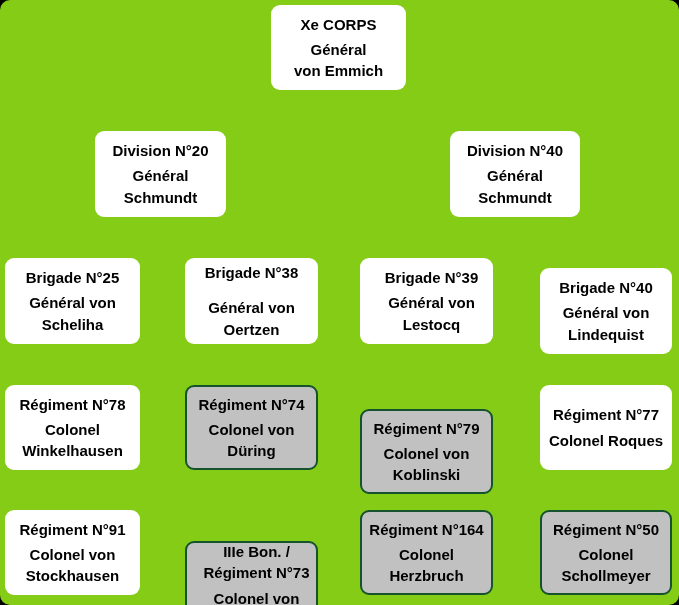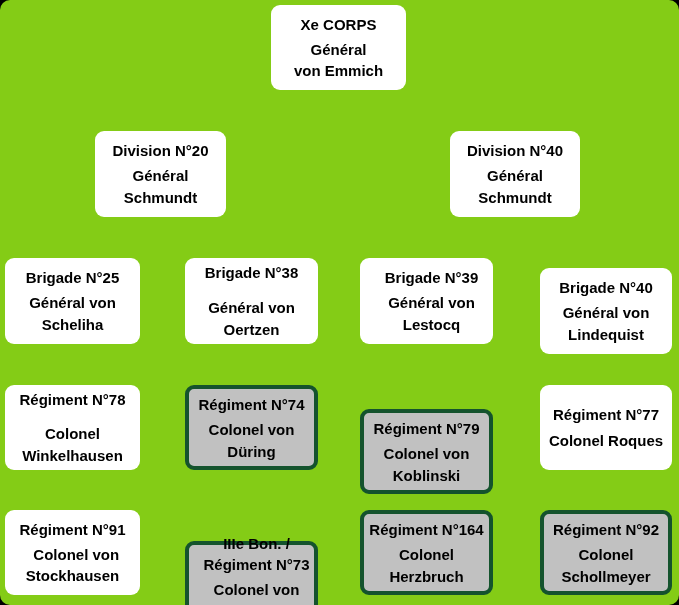--- a/index.html
+++ b/index.html
@@ -27,22 +27,21 @@
     align-items: center;
     justify-content: center;
     text-align: center;
     font-weight: bold;
     font-size: 15px;
     line-height: 1.42;
     padding: 4px 6px;
   }
   .node.gray {
     background: #c1c1c1;
-    border: 4px solid #14532d;
-    justify-content: flex-end;
+    border: 2px solid #14532d;
   }
   .unit {
     margin-bottom: 4px;
   }
   .unit div, .officer div {
     white-space: nowrap;
   }
 </style>
 </head>
 <body>
@@ -112,21 +111,21 @@
   <div class="node white" style="left:540px; top:258px; width:132px; height:86px;margin-top:10px;">
     <div class="unit">
       <div>Brigade N°40</div>
     </div>
     <div class="officer">
       <div>Général von</div>
       <div>Lindequist</div>
     </div>
   </div>
 
-  <div class="node white" style="left:5px; top:385px; width:135px; height:85px;justify-content:space-between;">
+  <div class="node white" style="left:5px; top:385px; width:135px; height:85px;">
     <div class="unit">
       <div>Régiment N°78</div>
     </div>
     <div class="officer">
       <div>Colonel</div>
       <div>Winkelhausen</div>
     </div>
   </div>
 
   <div class="node gray" style="left:185px; top:385px; width:133px; height:85px;">
@@ -151,21 +150,21 @@
 
   <div class="node white" style="left:540px; top:385px; width:132px; height:85px;">
     <div class="unit">
       <div>Régiment N°77</div>
     </div>
     <div class="officer">
       <div>Colonel Roques</div>
     </div>
   </div>
 
-  <div class="node white" style="left:5px; top:510px; width:135px; height:85px;text-align:right;">
+  <div class="node white" style="left:5px; top:510px; width:135px; height:85px;">
     <div class="unit">
       <div>Régiment N°91</div>
     </div>
     <div class="officer">
       <div>Colonel von</div>
       <div>Stockhausen</div>
     </div>
   </div>
 
   <div class="node gray" style="left:185px; top:541px; width:133px; height:89px;padding-left:16px;">
@@ -184,21 +183,21 @@
       <div>Régiment N°164</div>
     </div>
     <div class="officer">
       <div>Colonel</div>
       <div>Herzbruch</div>
     </div>
   </div>
 
   <div class="node gray" style="left:540px; top:510px; width:132px; height:85px;">
     <div class="unit">
-      <div>Régiment N°92</div>
+      <div>Régiment N°50</div>
     </div>
     <div class="officer">
       <div>Colonel</div>
       <div>Schollmeyer</div>
     </div>
   </div>
 
 </div>
 
 </body></html>

